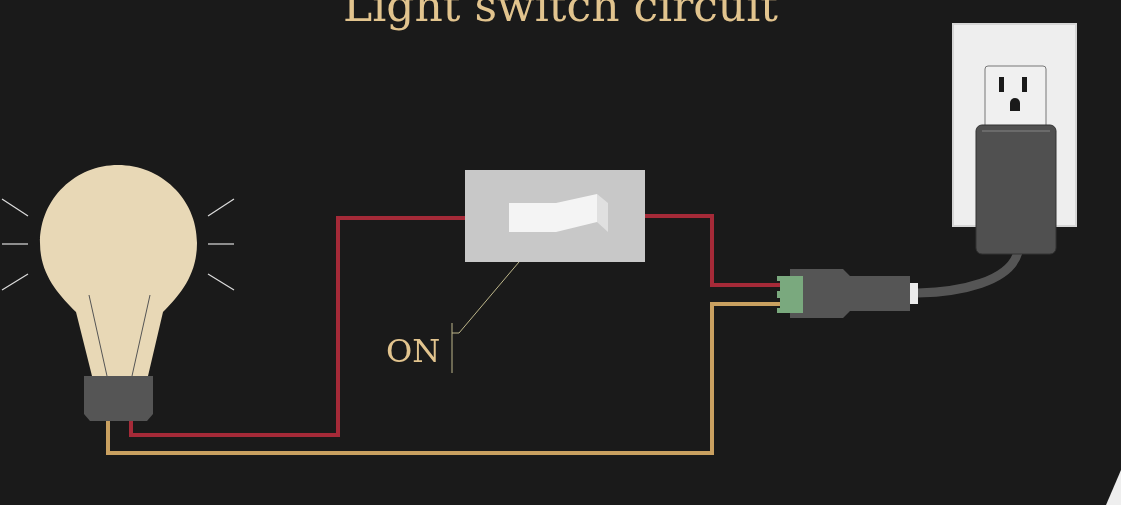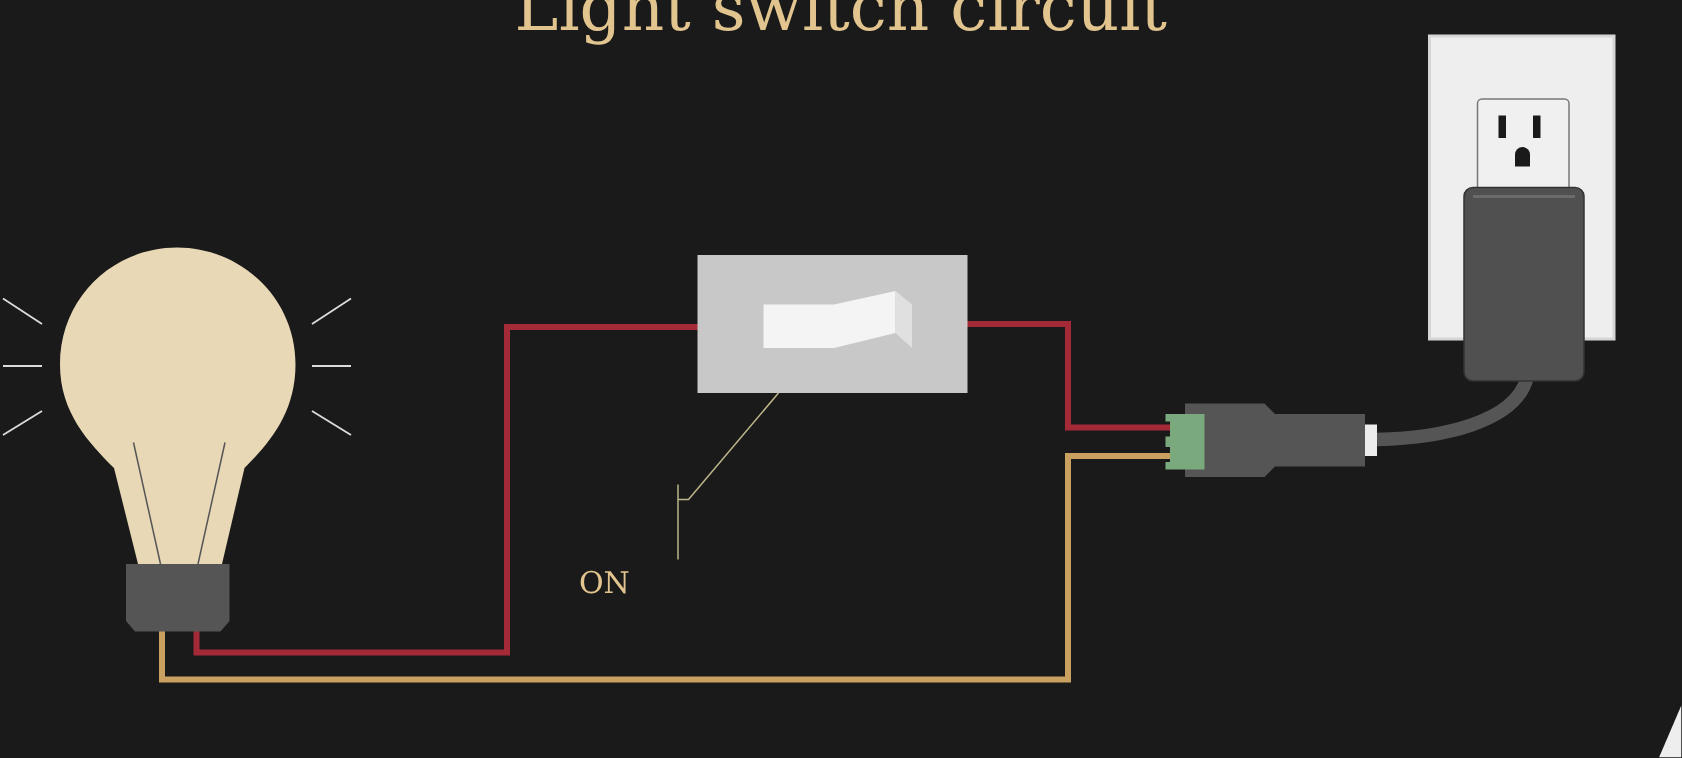--- a/index.html
+++ b/index.html
@@ -13,23 +13,22 @@
       position: absolute; left: 0; width: 1121px; top: -20px;
       text-align: center; color: #e2c48e;
       font-family: "DejaVu Serif", serif;
       font-size: 44px; letter-spacing: 0px;
       font-weight: normal;
       margin: 0;
     }
     svg#scene { position: absolute; left: 0; top: 0; }
     #on-label {
       position: absolute; left: 386px; top: 332px;
-      color: #e2c48e; font-size: 20px;
+      color: #e2c48e; font-size: 32px;
       font-family: "DejaVu Serif", serif;
-      margin-top: 44px;
     }
   </style>
 </head>
 <body>
 
 <h1 id="title">Light switch circuit</h1>
 
 <svg id="scene" width="1121" height="505" viewBox="0 0 1121 505">
 
   <g>

